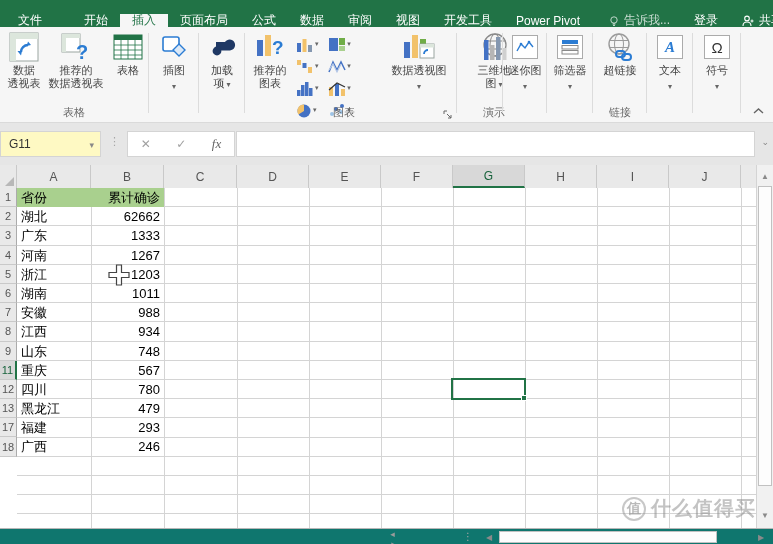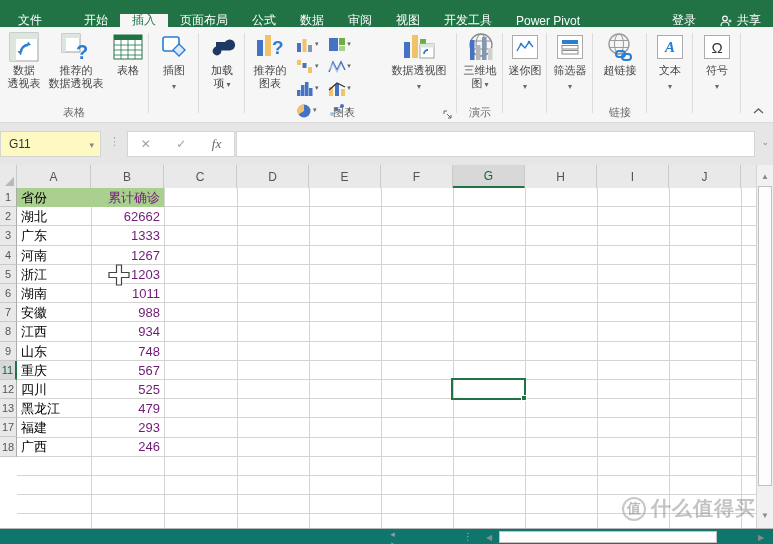--- a/index.html
+++ b/index.html
@@ -60,21 +60,21 @@
   .ch.sel { background:#d8d8d8; color:#17623b; border-bottom:2px solid #217346; }
   .gridbody { position:absolute; left:0; top:188px; width:756px; height:340px; background:#fff; overflow:hidden; }
   .glines { position:absolute; left:17px; top:0; width:739px; height:346px;
             background:repeating-linear-gradient(to bottom, transparent 0px, transparent 18.2px, #d4d4d4 18.2px, #d4d4d4 19.2px); }
   .vl { position:absolute; top:0; bottom:0; width:1px; background:#d4d4d4; }
   .rows { position:absolute; left:0; top:0; }
   .r { display:flex; height:19.2px; }
   .rh { width:17px; background:#e9e9e9; border-right:1px solid #ababab; border-bottom:1px solid #c9c9c9; font-size:11px; color:#555; display:flex; align-items:center; justify-content:center; }
   .rh.sel { background:#d8d8d8; color:#17623b; border-right:2px solid #217346; }
   .ca { width:74px; padding-left:4px; font-size:13px; color:#000; line-height:19.2px; }
-  .cb { width:73px; padding-right:4px; font-size:13px; color:#701a75; line-height:19.2px; text-align:right; }
+  .cb { width:73px; padding-right:4px; font-size:13px; color:#000000; line-height:19.2px; text-align:right; }
   .hd { background:#a9d08e; }
   .selbox { position:absolute; left:451px; top:190px; width:75px; height:22px; border:2px solid #217346; background:transparent; }
   .handle { position:absolute; right:-3px; bottom:-3px; width:6px; height:6px; background:#217346; border:1px solid #fff; }
 
   
   .vscroll { position:absolute; right:0; top:165px; width:17px; height:363px; background:#f1f1f1; border-left:1px solid #d4d4d4; }
   .vs-btn { position:absolute; left:0; width:16px; height:18px; background:#f1f1f1; color:#8a8a8a; font-size:8px; display:flex; align-items:center; justify-content:center; }
   .vs-up { top:2px; } .vs-up::after { content:"▲"; }
   .vs-down { bottom:4px; } .vs-down::after { content:"▼"; }
   .vs-thumb { position:absolute; left:1px; top:21px; width:14px; height:300px; background:#fdfdfd; border:1px solid #c1c1c1; }
@@ -109,20 +109,28 @@
     <div class="tab file">文件</div>
     <div class="tab" style="margin-left:14px;">开始</div>
     <div class="tab active">插入</div>
     <div class="tab">页面布局</div>
     <div class="tab">公式</div>
     <div class="tab">数据</div>
     <div class="tab">审阅</div>
     <div class="tab">视图</div>
     <div class="tab">开发工具</div>
     <div class="tab">Power Pivot</div>
+    <div class="tab dim" style="margin-left:4px;">
+      <svg class="bulb-ic" viewBox="0 0 12 12">
+          <circle cx="6" cy="5" r="3.2" fill="none" stroke="rgba(255,255,255,0.7)" stroke-width="1"></circle>
+          <rect x="4.6" y="8.4" width="2.8" height="1.2" fill="rgba(255,255,255,0.7)"></rect>
+          <rect x="5" y="10" width="2" height="1" fill="rgba(255,255,255,0.7)"></rect>
+        </svg>
+      <span>告诉我...</span>
+    </div>
     <div class="spacer"></div>
     <div class="tab">登录</div>
     <div class="tab">
       <svg class="person-ic" viewBox="0 0 13 12">
           <circle cx="5" cy="3.4" r="2.3" fill="none" stroke="#fff" stroke-width="1.1"></circle>
           <path d="M1 11c0-2.6 1.8-4 4-4s4 1.4 4 4" fill="none" stroke="#fff" stroke-width="1.1"></path>
           <path d="M10 4.5v3M8.5 6h3" stroke="#fff" stroke-width="1"></path>
         </svg>
       <span>共享</span>
     </div>
@@ -294,21 +302,21 @@
       <div class="glabel" style="right:14px;">图表</div>
       <span class="dlg">
         <svg width="10" height="10" viewBox="0 0 10 10">
             <path d="M1 1v3M1 1h3" stroke="#666" fill="none"></path>
             <path d="M4 4l4 4M8 8v-3M8 8h-3" stroke="#666" fill="none"></path>
           </svg>
       </span>
     </div>
     <div class="vdiv" style="left:456px;"></div>
 
-    <div class="rg" style="left:458px;width:44px;">
+    <div class="rg" style="left:472px;width:44px;">
       <div class="bigbtn" style="left:2px;width:40px;">
         <span class="ic">
           <svg width="30" height="30" viewBox="0 0 30 30">
               <circle cx="16" cy="13" r="11" fill="none" stroke="#8a8a8a" stroke-width="1.3"></circle>
               <ellipse cx="16" cy="13" rx="5" ry="11" fill="none" stroke="#8a8a8a" stroke-width="1"></ellipse>
               <path d="M5.5 9h21M5 17h22" stroke="#8a8a8a" stroke-width="1"></path>
               <rect x="5" y="8" width="4.5" height="20" fill="#4472C4"></rect>
               <rect x="11" y="13" width="4.5" height="15" fill="#b5b5b5"></rect>
               <rect x="17" y="5" width="4.5" height="23" fill="#8497B0"></rect>
               <rect x="23" y="16" width="4.5" height="12" fill="#d0d0d0"></rect>
@@ -493,21 +501,21 @@
           <span class="cb">748</span>
         </div>
       <div class="r">
           <span class="rh sel">11</span>
           <span class="ca">重庆</span>
           <span class="cb">567</span>
         </div>
       <div class="r">
           <span class="rh">12</span>
           <span class="ca">四川</span>
-          <span class="cb">525</span>
+          <span class="cb">780</span>
         </div>
       <div class="r">
           <span class="rh">13</span>
           <span class="ca">黑龙江</span>
           <span class="cb">479</span>
         </div>
       <div class="r">
           <span class="rh">17</span>
           <span class="ca">福建</span>
           <span class="cb">293</span>

